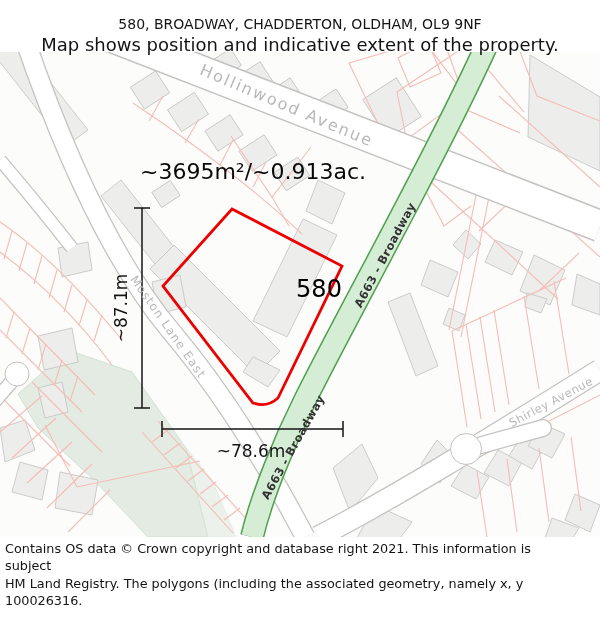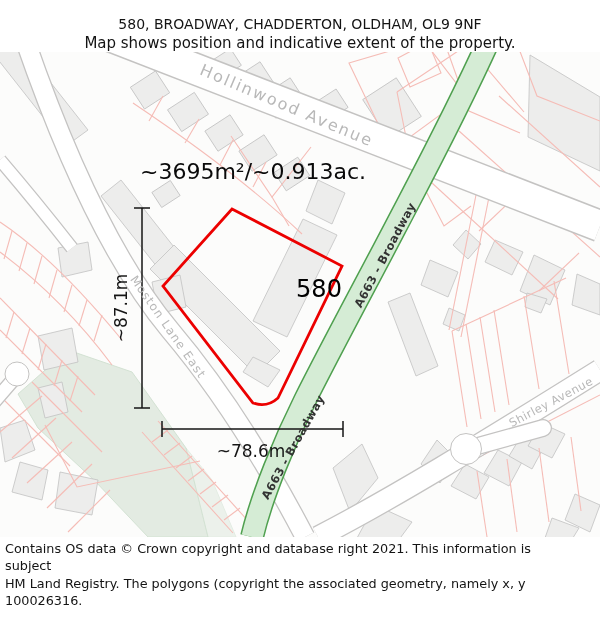--- a/index.html
+++ b/index.html
@@ -8,21 +8,21 @@
     background:#ffffff;
     font-family:"DejaVu Sans","Liberation Sans",sans-serif;
     color:#141414;
   }
   .map-svg{position:absolute;left:0;top:0;}
   .header{
     position:absolute;left:0;top:12px;width:600px;height:40px;
     background:#ffffff;text-align:center;z-index:5;
   }
   .header .line1{font-size:14px;margin-top:4px;}
-  .header .line2{font-size:15px;margin-top:2px;}
+  .header .line2{font-size:18px;margin-top:2px;}
   .footer{
     position:absolute;left:0;top:537px;width:580px;height:88px;
     background:#ffffff;z-index:5;
     font-size:12.8px;line-height:17.4px;
     padding:3px 6px 0 5px;box-sizing:border-box;
   }
   
   .mapbg{fill:#fcfcfb;}
   .park{fill:var(--park-fill);stroke:var(--park-stroke);stroke-width:1;}
   .building{fill:var(--building-fill);stroke:var(--building-stroke);stroke-width:0.8;}
@@ -230,15 +230,15 @@
   <text class="lbl-measure" x="251" y="457">~78.6m</text>
 </svg>
 
 <div class="header">
   <div class="line1">580, BROADWAY, CHADDERTON, OLDHAM, OL9 9NF</div>
   <div class="line2">Map shows position and indicative extent of the property.</div>
 </div>
 
 <div class="footer">
   <div>Contains OS data © Crown copyright and database right 2021. This information is subject</div>
-  <div>HM Land Registry. The polygons (copyright the associated geometry, namely x, y</div>
+  <div>HM Land Registry. The polygons (including the associated geometry, namely x, y</div>
   <div>100026316.</div>
 </div>
 
 </body></html>

